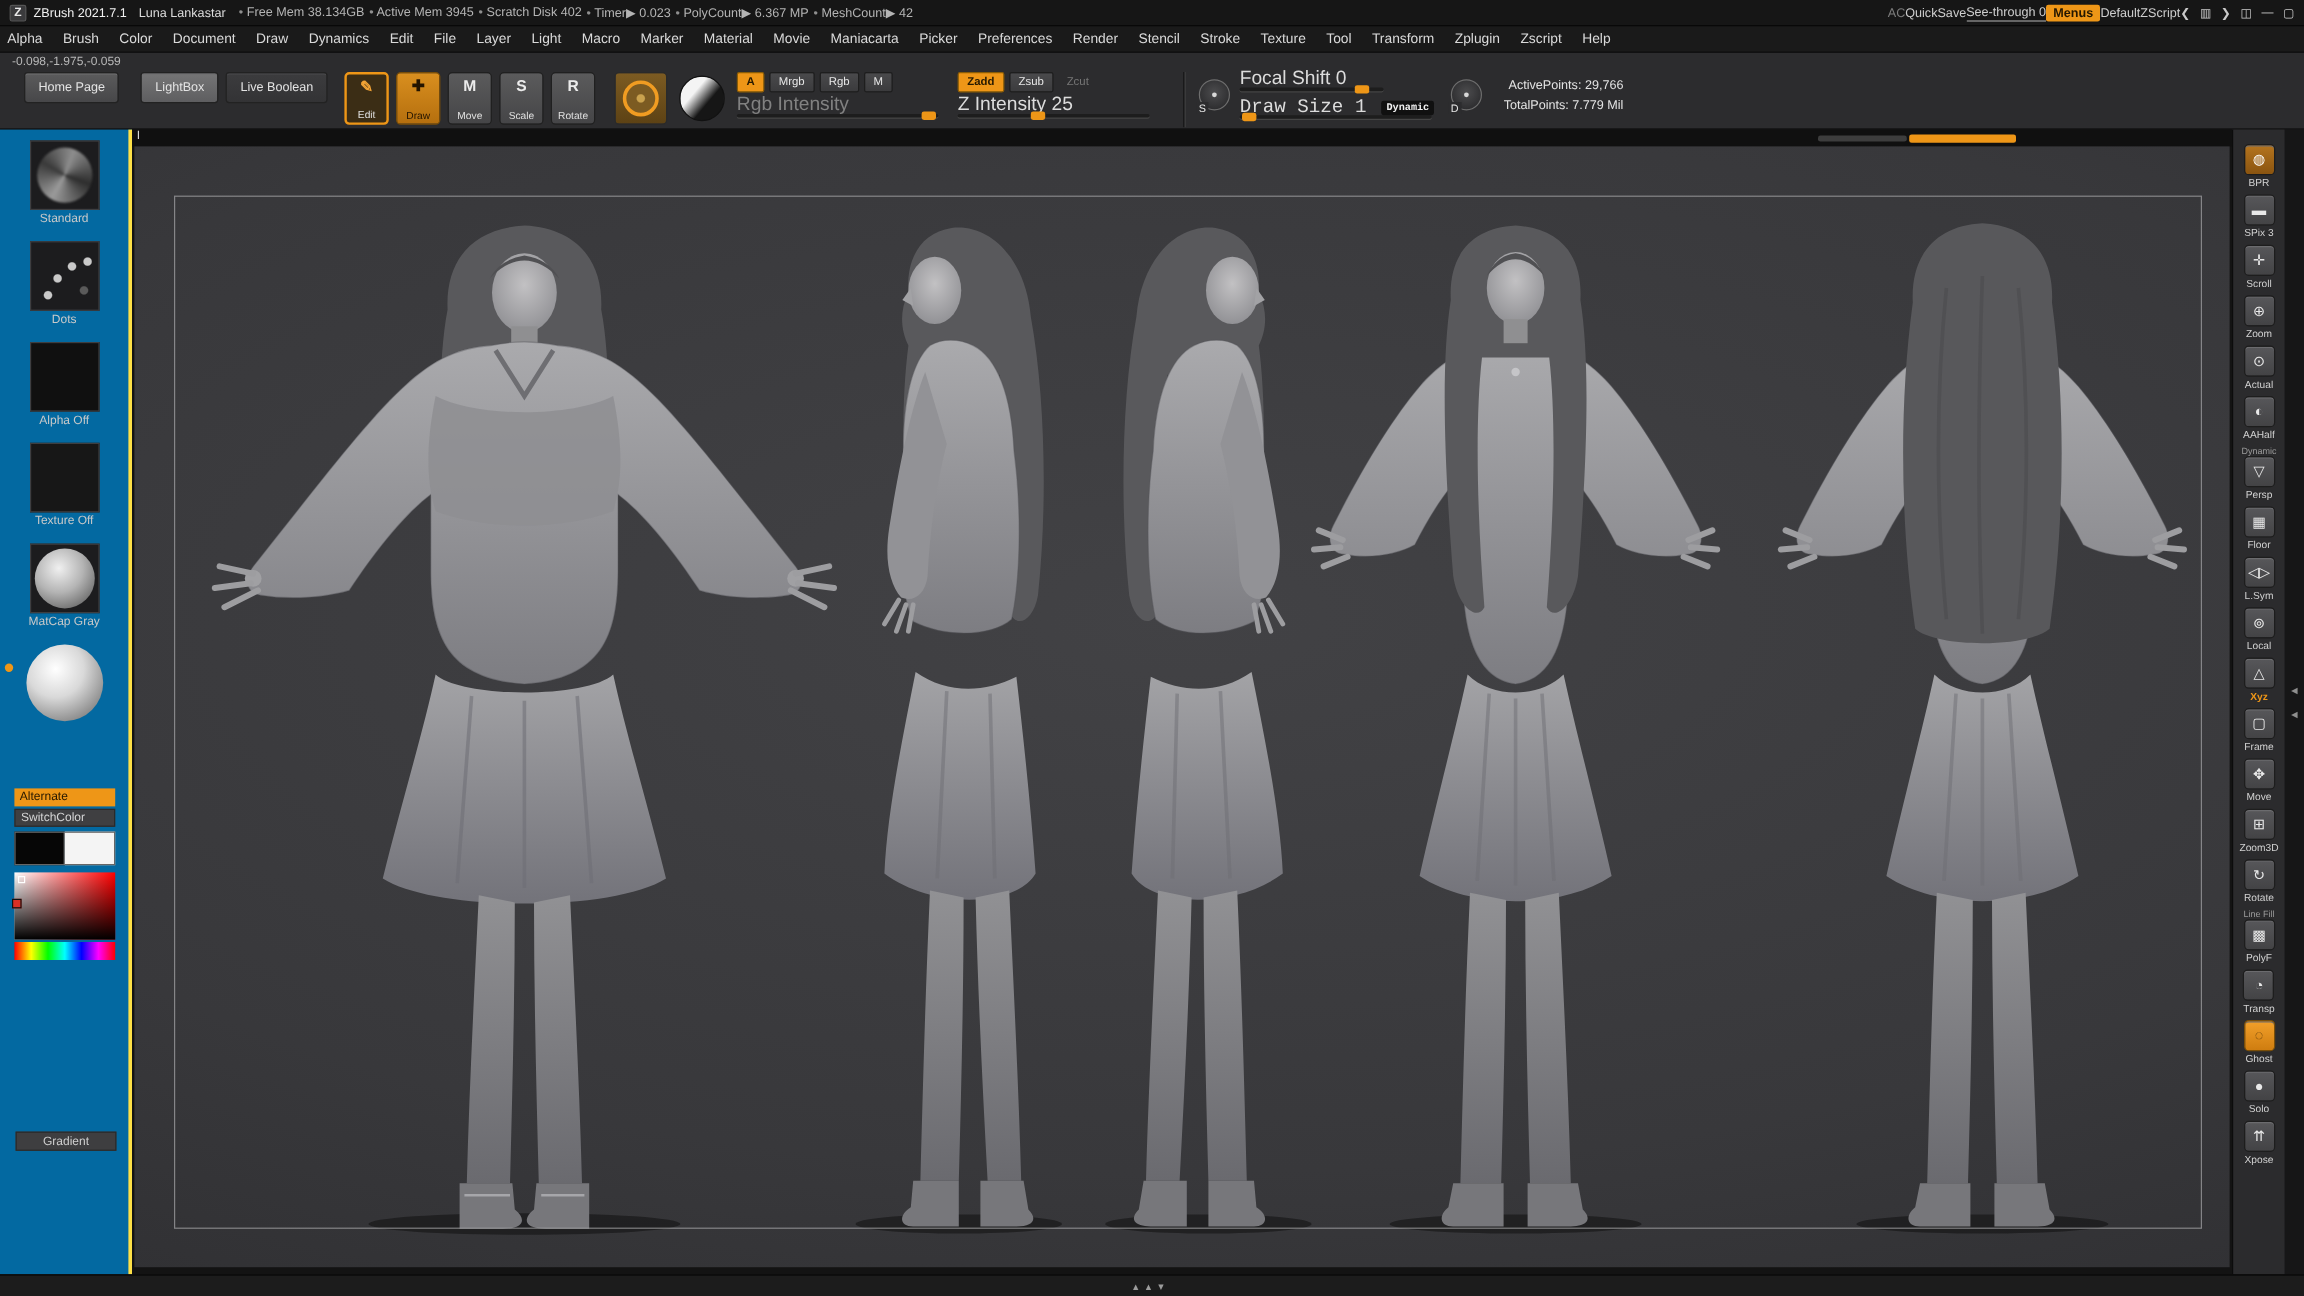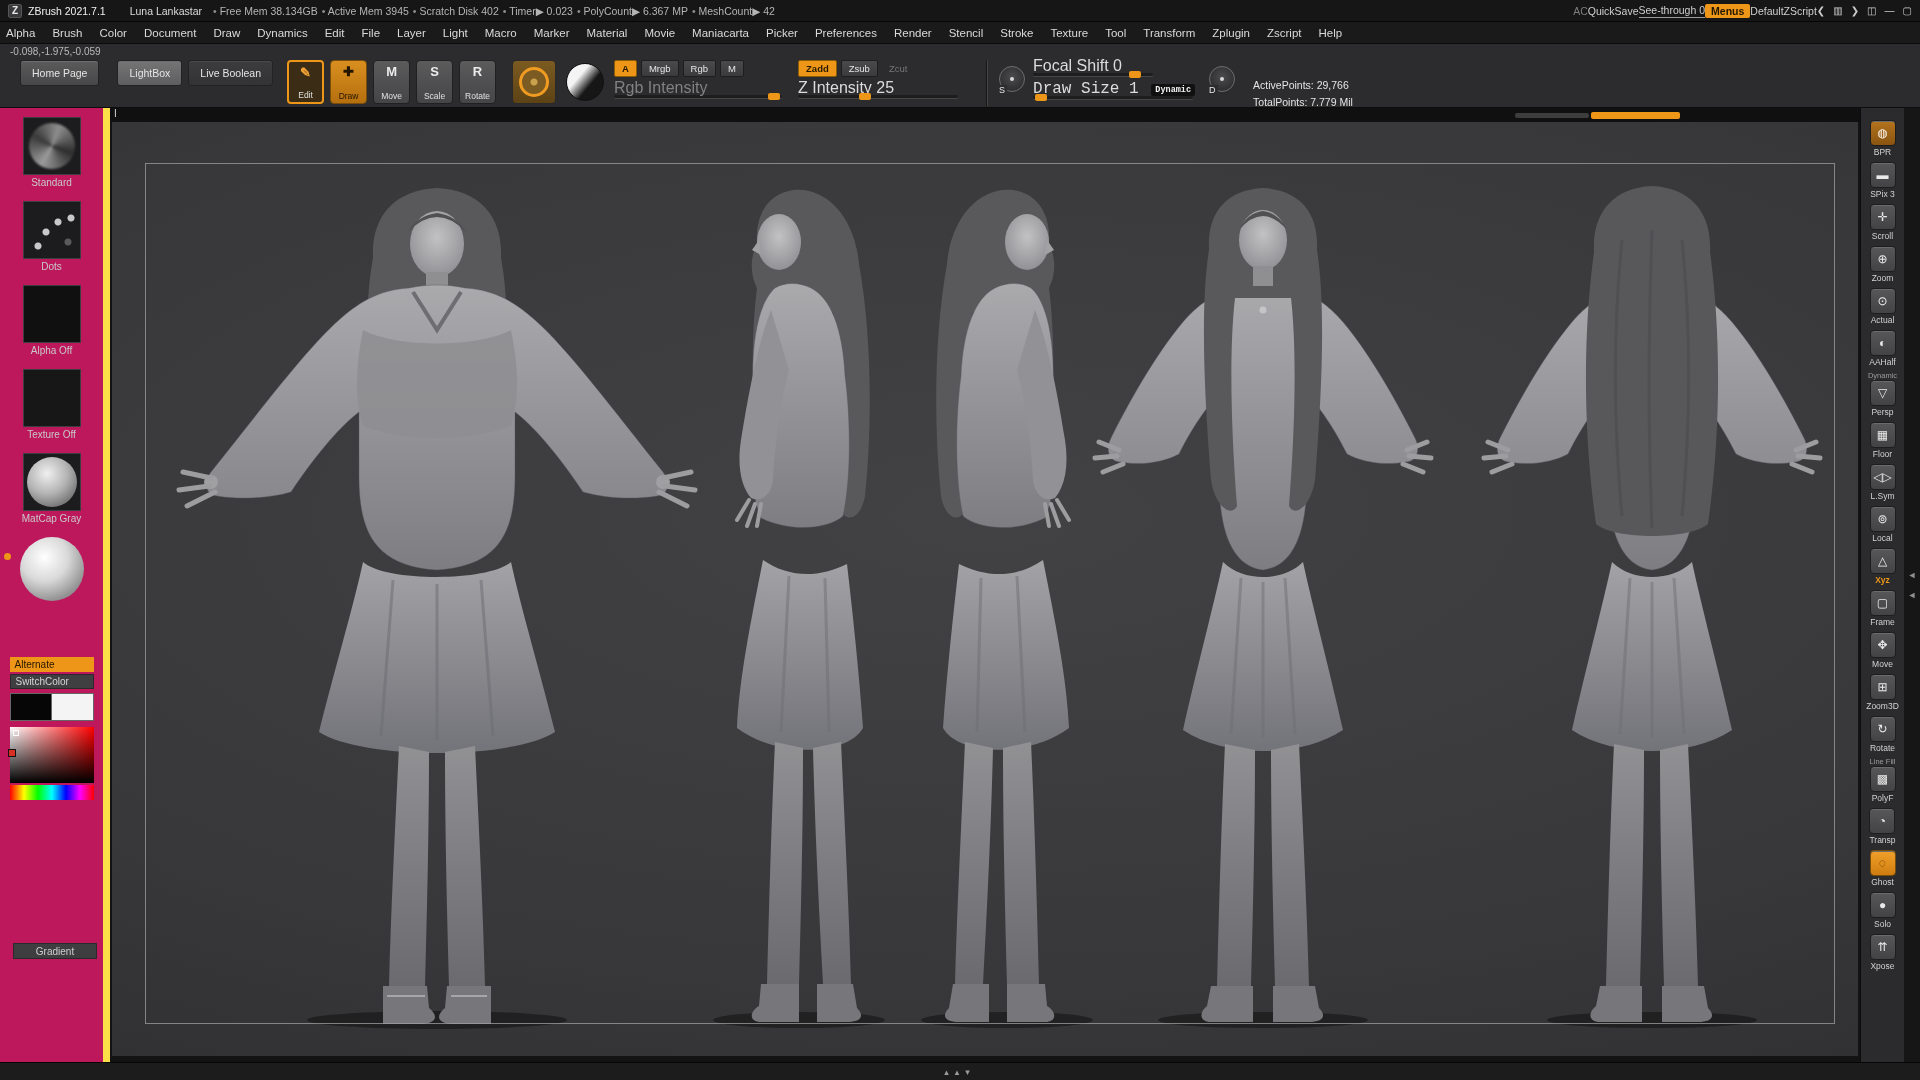--- a/index.html
+++ b/index.html
@@ -4,21 +4,21 @@
 <style>
   * { margin:0; padding:0; box-sizing:border-box; user-select:none; }
   html,body { background:#000; }
   body { font-family:"Liberation Sans", sans-serif; }
   #app { position:relative; width:1920px; height:1080px; overflow:hidden; background:#131313; color:#e2e2e2; }
   :root { --accent:#ee9617; --shelf:#2c2c2e; --btn1:#585859; --btn2:#454547; --txt:#e4e4e4; }
 
   
   #titlebar { position:absolute; left:0; top:0; width:100%; height:22px; background:#161616; display:flex; align-items:center; padding:0 8px; font-size:10.5px; color:#cfcfcf; border-bottom:1px solid #050505; }
   #titlebar .logo { width:14px; height:14px; background:#3a3a3c; border:1px solid #555; border-radius:2px; color:#e8e8e8; font-size:10px; font-weight:bold; display:flex; align-items:center; justify-content:center; margin-right:6px; }
-  #titlebar .apptitle { color:#f0f0f0; margin-right:24px; }
+  #titlebar .apptitle { color:#f0f0f0; margin-right:10px; }
   #titlebar .doctitle { color:#dcdcdc; margin-right:11px; }
   #titlebar .stats { display:flex; gap:4px; color:#b4b4b4; }
   #titlebar .stats span::before { content:"• "; color:#8f8f8f; }
   #titlebar .tb-right { margin-left:auto; display:flex; align-items:center; gap:0; }
   #titlebar .dim { color:#7d7d7d; }
   #titlebar .seethrough { border-bottom:1px solid #9a9a9a; padding-bottom:1px; }
   #titlebar .chip { background:var(--accent); color:#241700; padding:1px 6px; border-radius:2px; font-weight:bold; }
   #titlebar .wicons { display:flex; gap:8px; color:#cacaca; font-size:10px; }
   #titlebar .wicons span { cursor:default; }
 
@@ -51,24 +51,24 @@
   .slider { position:relative; height:18px; cursor:pointer; }
   .slider .lbl { font-size:16px; color:#dcdcdc; line-height:12px; white-space:nowrap; }
   .slider .track { height:3px; background:#1d1d1d; border-radius:2px; box-shadow:0 1px 0 #454545; margin-top:1px; }
   .slider .handle { position:absolute; bottom:0; width:12px; height:7px; background:var(--accent); border-radius:2px; }
   .slider.disabled .lbl { color:#818181; }
   .dynchip { position:absolute; right:-2px; bottom:5px; font-size:8.5px; font-weight:bold; background:#101010; color:#f2f2f2; padding:1px 4px; border-radius:2px; }
   .vdiv { width:1px; height:46px; background:#161616; box-shadow:1px 0 0 #454545; margin:0 12px; }
   .knob { position:relative; width:26px; height:26px; border-radius:50%; border:1px solid #6e6e6e; background:radial-gradient(circle at 50% 42%,#4c4c4e,#242426); margin:6px 8px 0 0; cursor:pointer; }
   .knob .kdot { position:absolute; left:50%; top:50%; width:4px; height:4px; margin:-2px; border-radius:50%; background:#d8d8d8; }
   .knob .klet { position:absolute; left:-3px; bottom:-4px; font-size:9px; color:#e6e6e6; background:#2c2c2e; padding:0 2px; }
-  .points { font-size:10.5px; color:#e3e3e3; line-height:17px; margin-top:17px; white-space:nowrap; }
+  .points { font-size:10.5px; color:#e3e3e3; line-height:17px; margin-top:3px; white-space:nowrap;text-align:right; }
 
   
-  #leftshelf { position:absolute; left:0; top:108px; width:110px; bottom:18px; background:#be185d; border-right:7px solid #fde047; }
+  #leftshelf { position:absolute; left:0; top:108px; width:110px; bottom:18px; background:#0369a1; border-right:3px solid #fde047; }
   .ltile { width:58px; height:58px; margin:0 auto; border:1px solid #3e3e40; background:#1c1c1e; position:relative; cursor:pointer; }
   .lgroup { margin-bottom:13px; }
   .llabel { text-align:center; font-size:10px; color:#c9c9c9; margin-top:2px; }
   #leftcol { padding-top:9px; }
   .swirl::before { content:""; position:absolute; inset:5px; border-radius:50%; background:conic-gradient(from 210deg,#9a9a9a,#3a3a3a 90deg,#8d8d8d 170deg,#2e2e2e 260deg,#9a9a9a); filter:blur(1px); }
   .dots { background-image:
       radial-gradient(circle at 14px 44px,#c9c9c9 0 3px,transparent 4px),
       radial-gradient(circle at 22px 30px,#c9c9c9 0 3px,transparent 4px),
       radial-gradient(circle at 34px 20px,#c9c9c9 0 3px,transparent 4px),
       radial-gradient(circle at 47px 16px,#c9c9c9 0 3px,transparent 4px),

